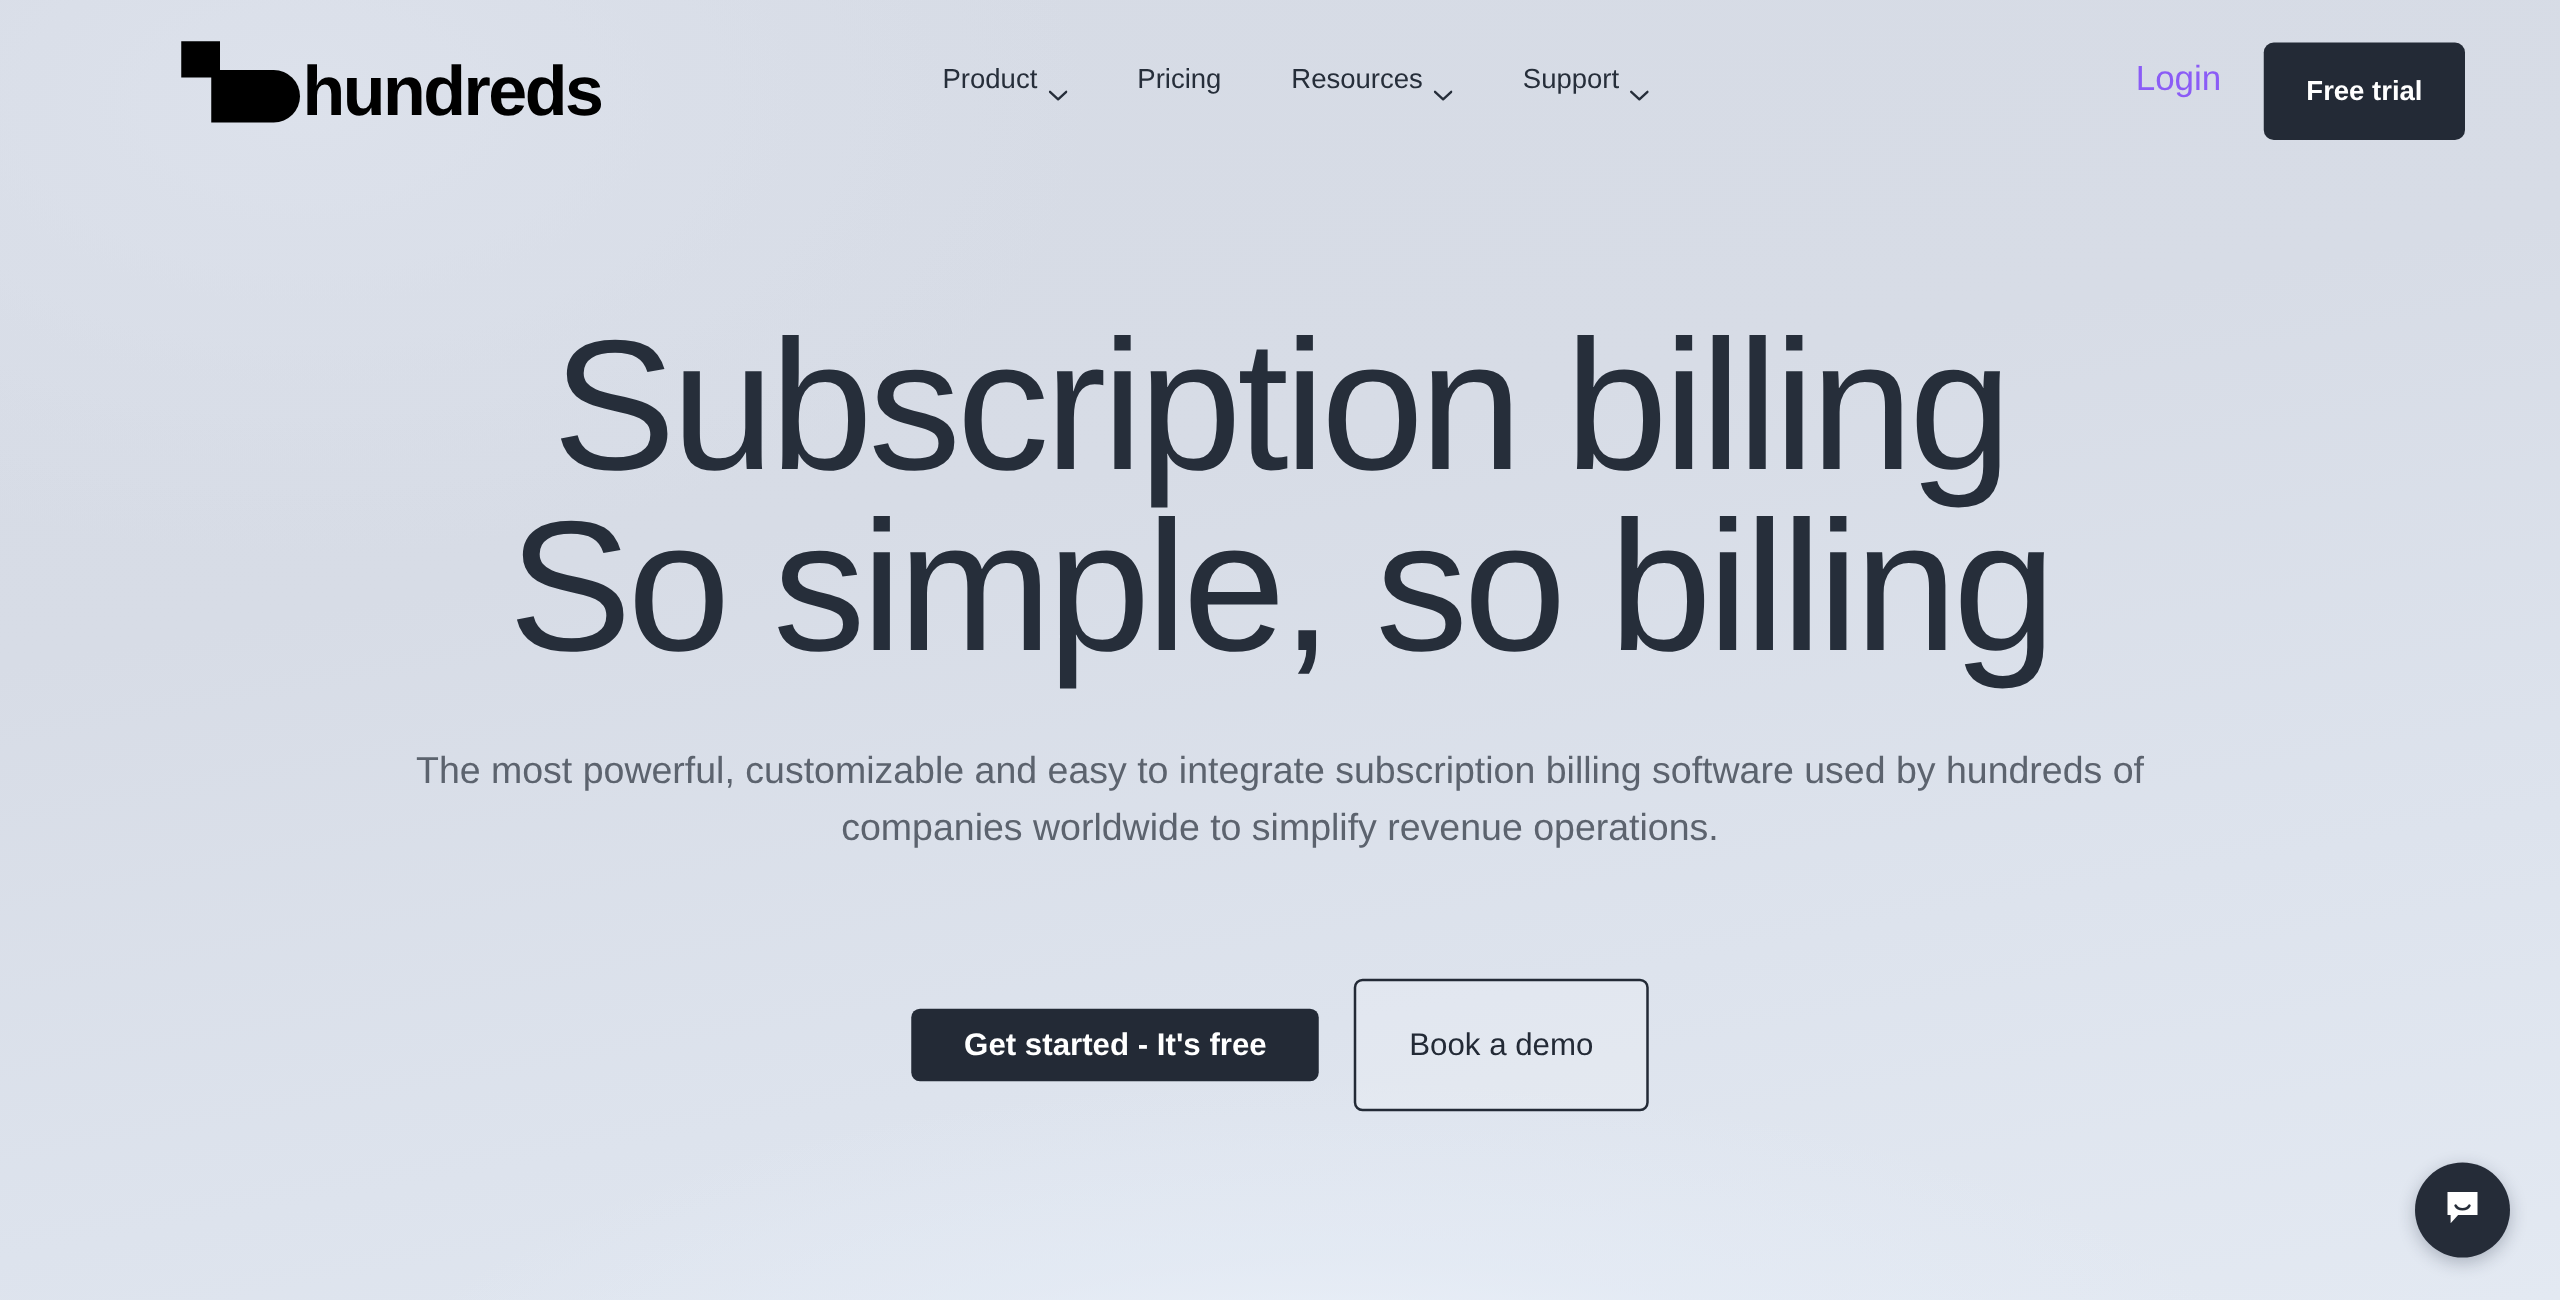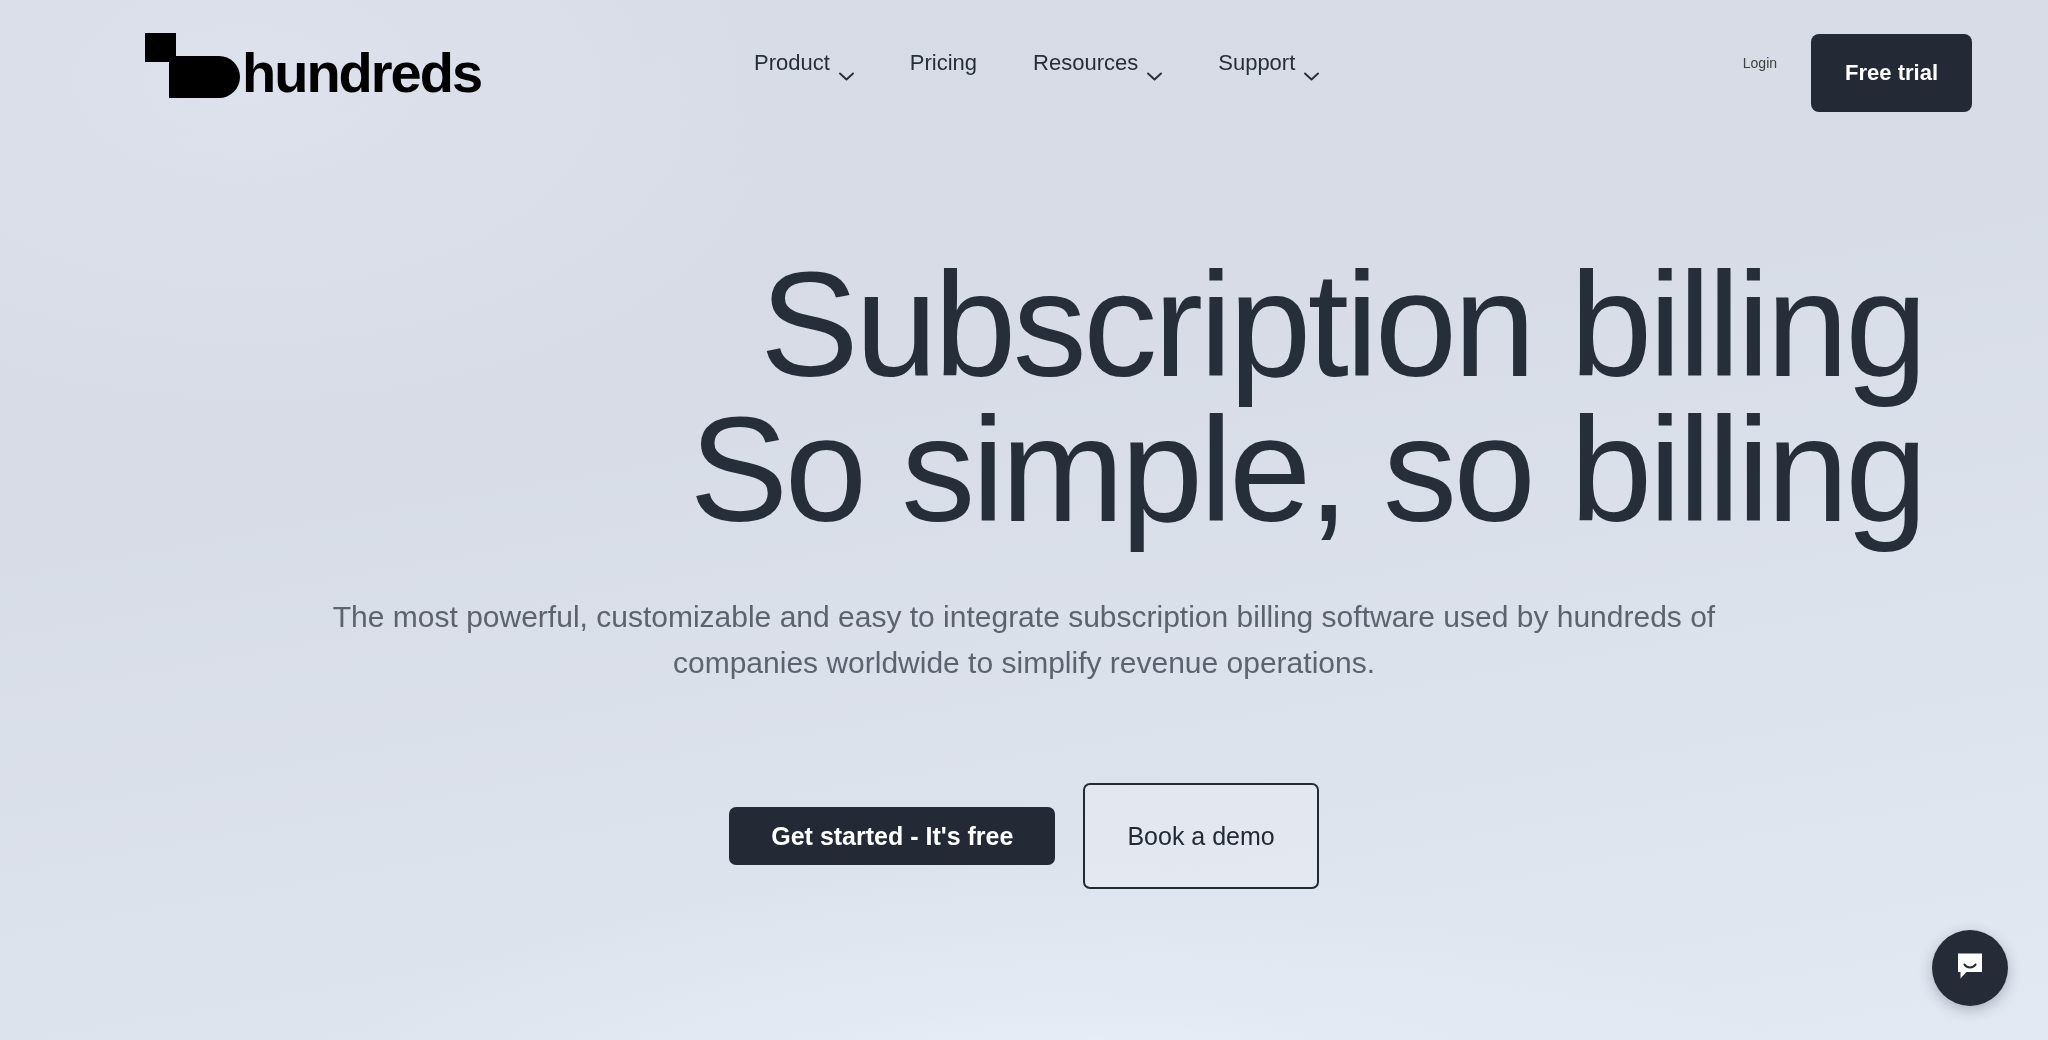--- a/index.html
+++ b/index.html
@@ -55,21 +55,21 @@
     font-size:22px; color:#262e3a;
     padding:0 28px; cursor:pointer; white-space:nowrap;
   }
   .chev { display:inline-block; width:15px; height:9px; position:relative; top:2px; }
 
   .header-right {
     position:absolute; right:76px; top:0; height:126px;
     display:flex; align-items:center; gap:0;
   }
   .login-link {
-    font-size:14px; color:#404040; padding:0 34px;
+    font-size:28px; color:#8b5cf6; padding:0 34px;
     cursor:pointer; white-space:nowrap;
   }
   .free-trial-btn {
     background:#232a36; color:#ffffff;
     font-size:22px; font-weight:bold;
     padding:0 34px; height:78px;
     display:flex; align-items:center; justify-content:center;
     border-radius:8px; cursor:pointer; white-space:nowrap;
     border:none;
     font-family:"Liberation Sans", sans-serif;
@@ -79,21 +79,21 @@
   
   .hero {
     position:absolute; top:126px; left:0;
     width:2048px; height:914px;
     display:flex; flex-direction:column; align-items:center;
   }
   .headline {
     margin-top:126px;
     font-size:148px; line-height:0.98;
     font-weight:500; color:#262e3a;
-    letter-spacing:-3.5px; text-align:right;
+    letter-spacing:-3.5px; text-align:center;
     width:1800px;
   }
   .headline .l2 { display:block; }
   .subhead {
     margin-top:52px;
     width:1510px; text-align:center;
     font-size:30px; line-height:1.52;
     color:#5c636e;
   }
   .cta-row {

